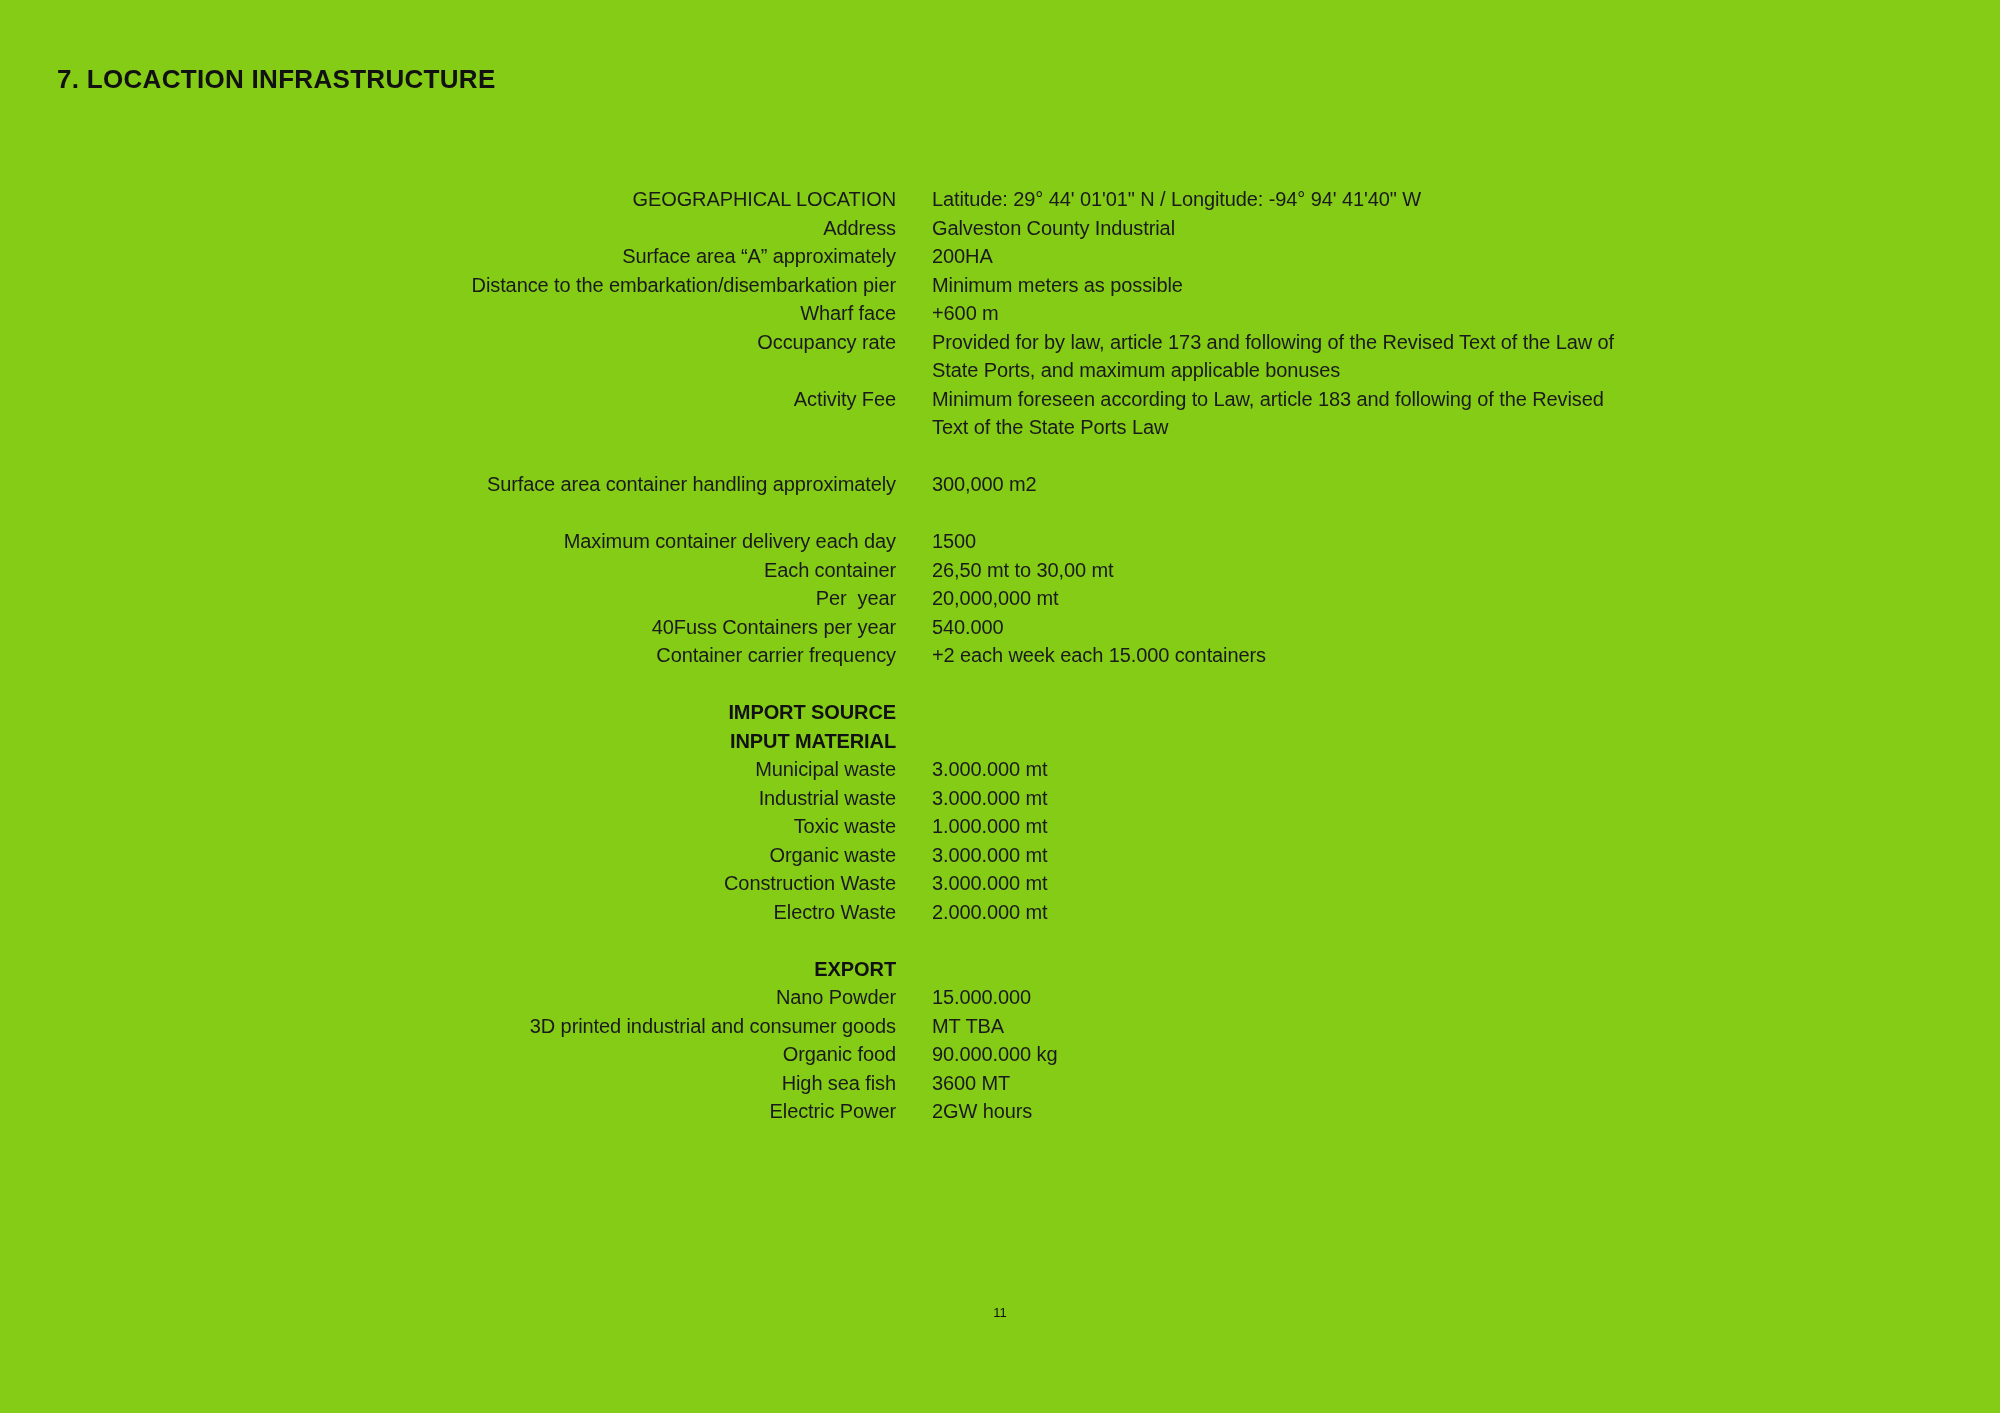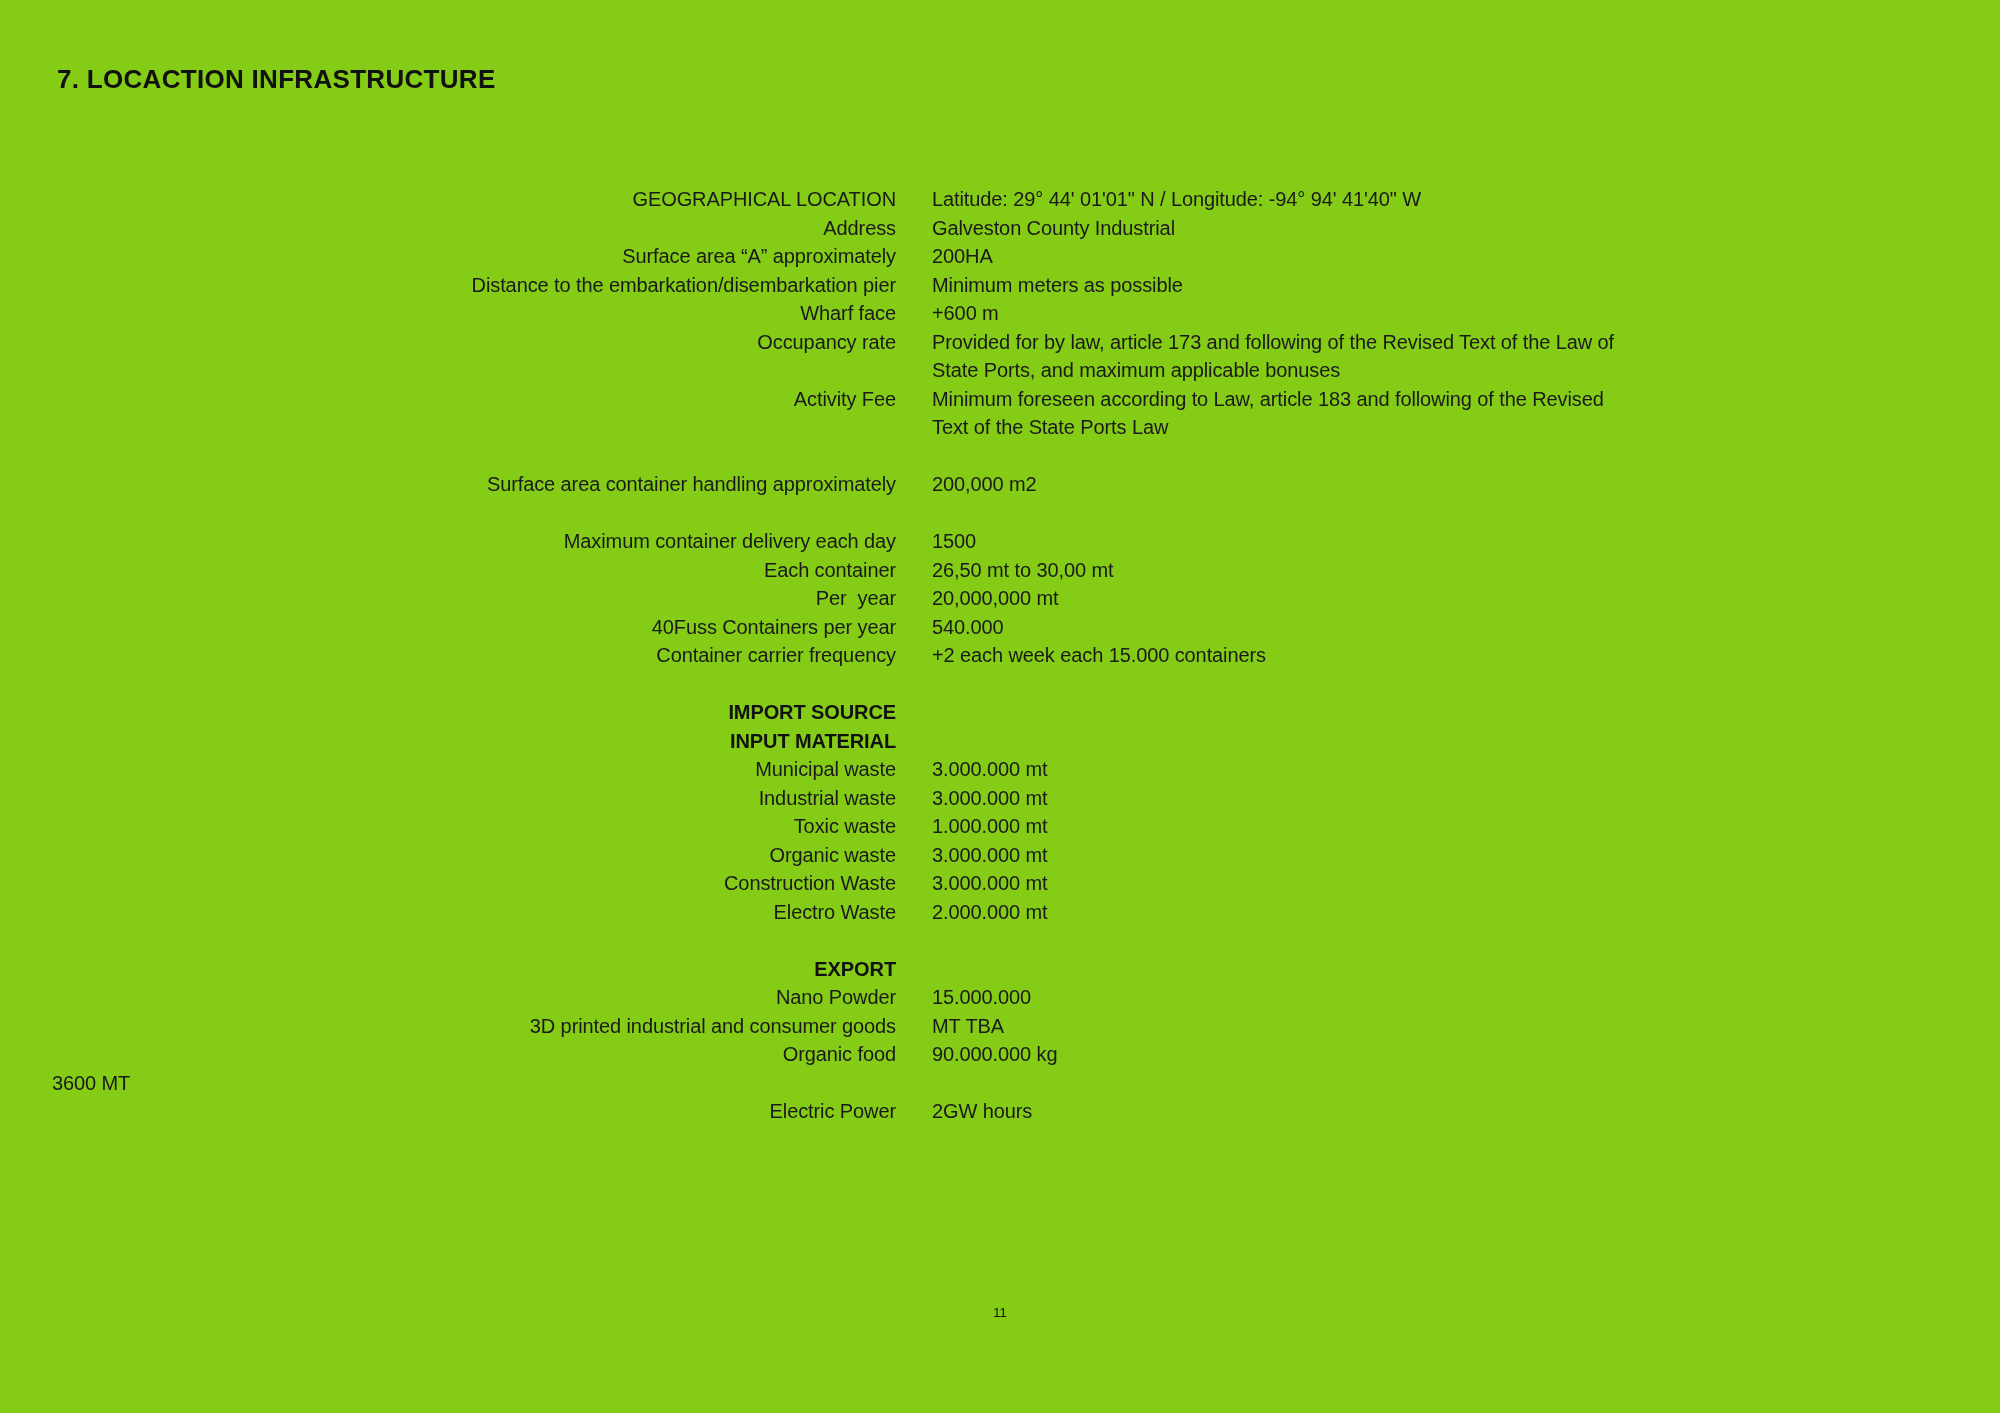--- a/index.html
+++ b/index.html
@@ -99,21 +99,21 @@
     <div class="row">
       <div class="label">Activity Fee</div>
       <div class="value">Minimum foreseen according to Law, article 183 and following of the Revised
 Text of the State Ports Law</div>
     </div>
 
     <div class="spacer"></div>
 
     <div class="row">
       <div class="label">Surface area container handling approximately</div>
-      <div class="value">200,000 m2</div>
+      <div class="value">300,000 m2</div>
     </div>
 
     <div class="spacer"></div>
 
     <div class="row">
       <div class="label">Maximum container delivery each day</div>
       <div class="value">1500</div>
     </div>
 
     <div class="row">
@@ -193,20 +193,21 @@
       <div class="label">3D printed industrial and consumer goods</div>
       <div class="value">MT TBA</div>
     </div>
 
     <div class="row">
       <div class="label">Organic food</div>
       <div class="value">90.000.000 kg</div>
     </div>
 
     <div class="row">
+      <div class="label">High sea fish</div>
       <div class="value">3600 MT</div>
     </div>
 
     <div class="row">
       <div class="label">Electric Power</div>
       <div class="value">2GW hours</div>
     </div>
 
   </div>
 

